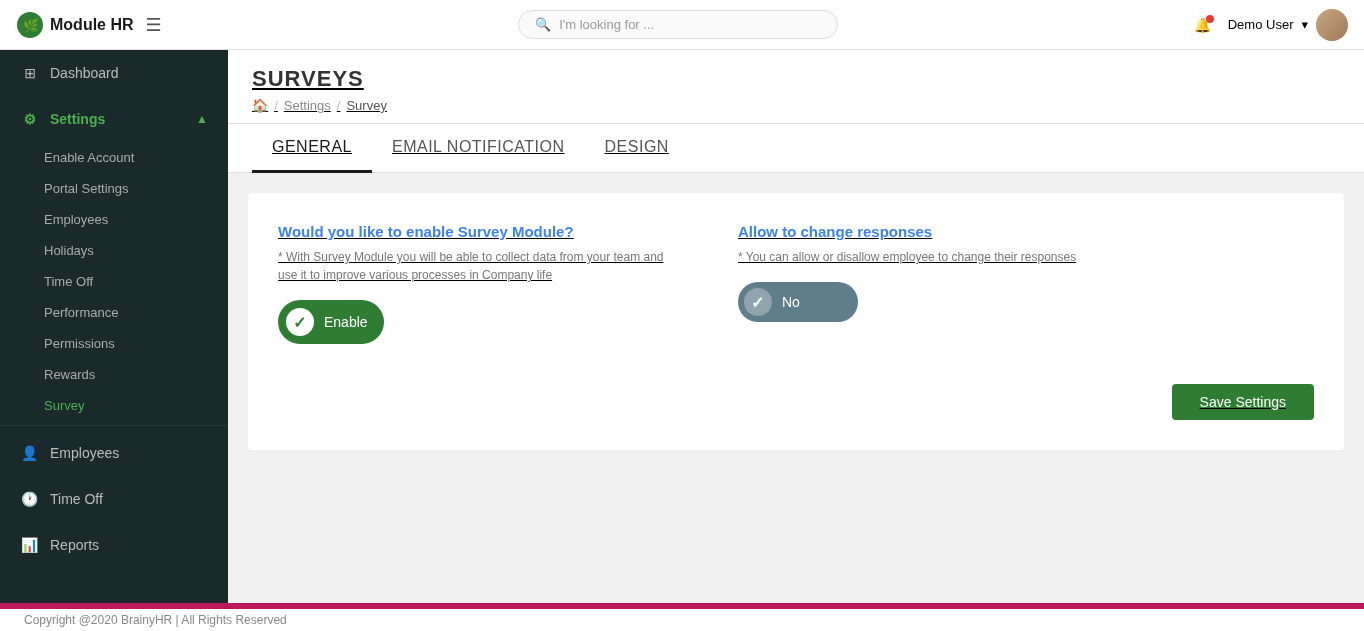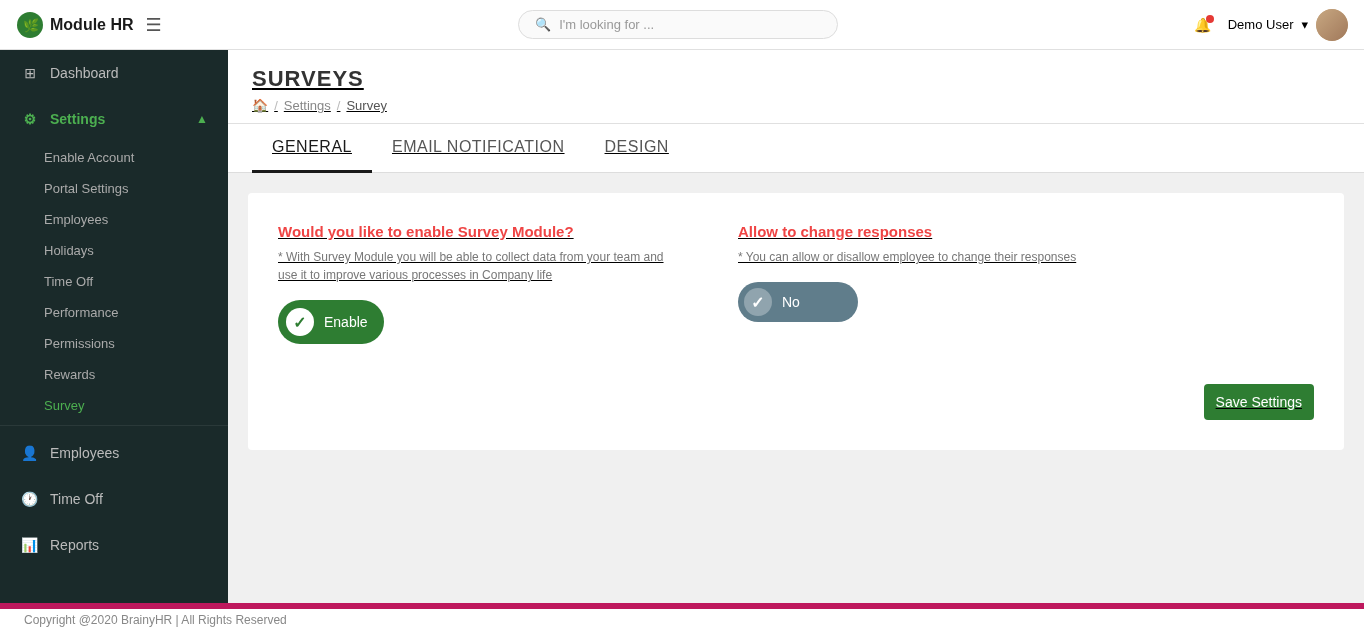--- a/index.html
+++ b/index.html
@@ -82,21 +82,21 @@
       color: #555; border-bottom: 3px solid transparent; margin-bottom: -1px;
       text-transform: uppercase; letter-spacing: 0.5px;
     }
     .tab.active { color: #1a1a1a; border-bottom-color: #1a1a1a; }
 
     
     .panel { background: #fff; margin: 20px; padding: 30px; border-radius: 4px; position: relative; }
 
     .form-section { display: flex; gap: 60px; margin-bottom: 40px; }
     .form-group { flex: 1; max-width: 400px; }
-    .form-group h3 { font-size: 15px; font-weight: 600; color: #ef4444; margin-bottom: 8px; }
+    .form-group h3 { font-size: 15px; font-weight: 600; color: #3b82f6; margin-bottom: 8px; }
     .form-group .hint { font-size: 12px; color: #777; margin-bottom: 16px; line-height: 1.5; }
 
     
     .toggle-enable {
       display: inline-flex; align-items: center;
       background: #2e7d32; color: #fff;
       border-radius: 24px; padding: 8px 16px 8px 8px;
       gap: 10px; font-size: 14px; font-weight: 500;
       cursor: pointer;
     }
@@ -115,21 +115,21 @@
     }
     .toggle-no-check {
       width: 28px; height: 28px; background: rgba(255,255,255,0.3); border-radius: 50%;
       display: flex; align-items: center; justify-content: center;
       color: #fff; font-size: 16px; font-weight: 700;
     }
 
     .panel-footer { display: flex; justify-content: flex-end; margin-top: 20px; }
     .save-btn {
       background: #2e7d32; color: #fff; border: none;
-      padding: 10px 12px; border-radius: 4px; font-size: 14px;
+      padding: 10px 28px; border-radius: 4px; font-size: 14px;
       font-weight: 500; cursor: pointer;
     }
 
     
     .footer {
       background: #fff; border-top: 6px solid #be185d;
       padding: 4px 24px; font-size: 12px; color: #888;
       flex-shrink: 0;
     }
   </style>

